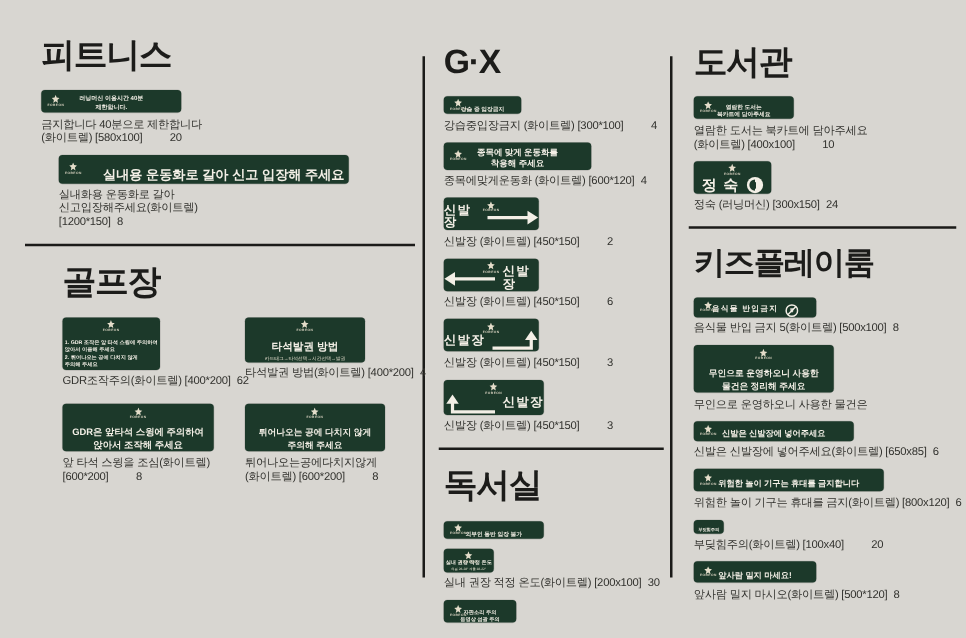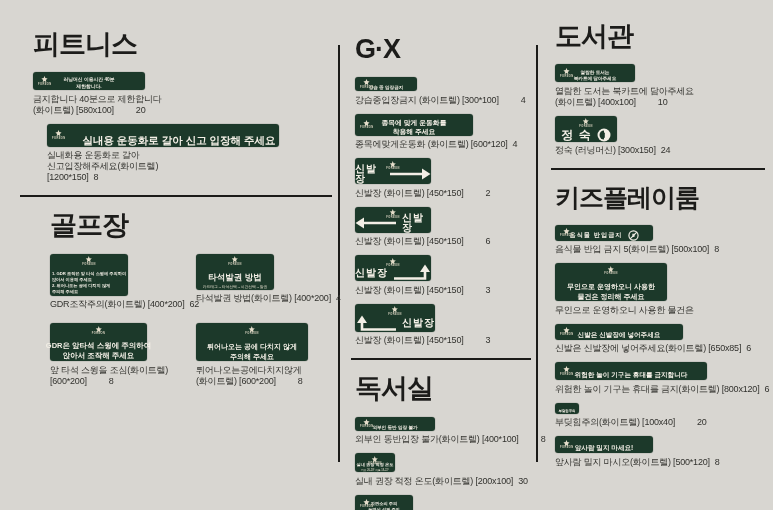--- a/index.html
+++ b/index.html
@@ -5,21 +5,21 @@
   :root{
     --bg:#d8d6d1; --green:#1c392a; --ink:#1c1c1a; --cap:#32322e; --signtxt:#f3efe6;
   }
   *{margin:0;padding:0;box-sizing:border-box}
   html,body{width:773px;height:510px;overflow:hidden}
   body{background:var(--bg);font-family:"Liberation Sans","DejaVu Sans",sans-serif;color:var(--ink)}
   .page{position:relative;width:773px;height:510px}
   .col{position:absolute;top:30px}
   #col1{left:20px;width:312px}
   #col2{left:351px;width:180px;top:35px}
-  #col3{left:551px;width:214px;top:22px}
+  #col3{left:551px;width:214px;top:35px}
   .vline{position:absolute;top:45px;width:2px;height:417px;background:#1b1b19}
   #vline1{left:338px}
   #vline2{left:536px}
   h2.sec-title{font-size:27px;font-weight:800;letter-spacing:-1px;color:var(--ink);margin:0 0 14px 0;line-height:1.05}
   .divider{border-top:2px solid #1b1b19;margin:12px 0 14px 0}
   .item{margin-bottom:8px}
   .sign{position:relative;background:var(--green);border-radius:3px;color:var(--signtxt);
         display:flex;align-items:flex-end;justify-content:center;font-weight:700;box-shadow:0 0 0 .5px rgba(0,0,0,.15)}
   .logo{position:absolute;display:flex;flex-direction:column;align-items:center;line-height:1;pointer-events:none}
   .logo.pos-left{left:5px;top:50%;transform:translateY(-50%)}
@@ -102,38 +102,38 @@
                 <span>앉아서 이용해 주세요</span>
                 <span>2. 튀어나오는 공에 다치지 않게</span>
                 <span>주의해 주세요</span>
               </div>
             </div>
             <div class="caption">
               <div><span>GDR조작주의(화이트렐) [400*200]</span><span class="qty narrow">62</span></div>
             </div>
           </div>
           <div class="item cell">
-            <div class="sign with-top-logo" style="width: 78px; height: 36px; font-size: 8.5px;">
+            <div class="sign with-top-logo" style="width: 96px; height: 36px; font-size: 8.5px;">
               <span class="logo pos-top">
                 <svg width="7" height="7" viewBox="0 0 10 10" aria-hidden="true">
                   <path d="M5 0 L6.2 3.1 L9.4 3.6 L7 5.8 L7.7 9.2 L5 7.3 L2.3 9.2 L3 5.8 L0.6 3.6 L3.8 3.1 Z" fill="#e4ddca"></path>
                 </svg>
                 <span class="logo-txt">FOREON</span>
               </span>
               <div class="stext">
                 <span>타석발권 방법</span>
                 <span class="ssub" style="font-size: 3.8px;">카드태그→타석선택→시간선택→발권</span>
               </div>
             </div>
             <div class="caption">
               <div><span>타석발권 방법(화이트렐) [400*200]</span><span class="qty narrow">4</span></div>
             </div>
           </div>
           <div class="item cell">
-            <div class="sign with-top-logo" style="width: 97px; height: 38px; font-size: 7.5px;">
+            <div class="sign with-top-logo" style="width: 121px; height: 38px; font-size: 7.5px;">
               <span class="logo pos-top">
                 <svg width="7" height="7" viewBox="0 0 10 10" aria-hidden="true">
                   <path d="M5 0 L6.2 3.1 L9.4 3.6 L7 5.8 L7.7 9.2 L5 7.3 L2.3 9.2 L3 5.8 L0.6 3.6 L3.8 3.1 Z" fill="#e4ddca"></path>
                 </svg>
                 <span class="logo-txt">FOREON</span>
               </span>
               <div class="stext">
                 <span>GDR은 앞타석 스윙에 주의하여</span>
                 <span>앉아서 조작해 주세요</span>
               </div>
@@ -297,23 +297,20 @@
             <span class="logo pos-left">
               <svg width="7" height="7" viewBox="0 0 10 10" aria-hidden="true">
                 <path d="M5 0 L6.2 3.1 L9.4 3.6 L7 5.8 L7.7 9.2 L5 7.3 L2.3 9.2 L3 5.8 L0.6 3.6 L3.8 3.1 Z" fill="#e4ddca"></path>
               </svg>
               <span class="logo-txt">FOREON</span>
             </span>
             <div class="stext">
               <span>외부인 동반 입장 불가</span>
             </div>
           </div>
-          <div class="caption">
-            <div><span>외부인 동반입장 불가(화이트렐) [400*100]</span><span class="qty">8</span></div>
-          </div>
         </div>
         <div class="item">
           <div class="sign with-top-logo" style="width: 40px; height: 19px; font-size: 4.2px;">
             <span class="logo pos-top">
               <svg width="7" height="7" viewBox="0 0 10 10" aria-hidden="true">
                 <path d="M5 0 L6.2 3.1 L9.4 3.6 L7 5.8 L7.7 9.2 L5 7.3 L2.3 9.2 L3 5.8 L0.6 3.6 L3.8 3.1 Z" fill="#e4ddca"></path>
               </svg>
               <span class="logo-txt">FOREON</span>
             </span>
             <div class="stext">

